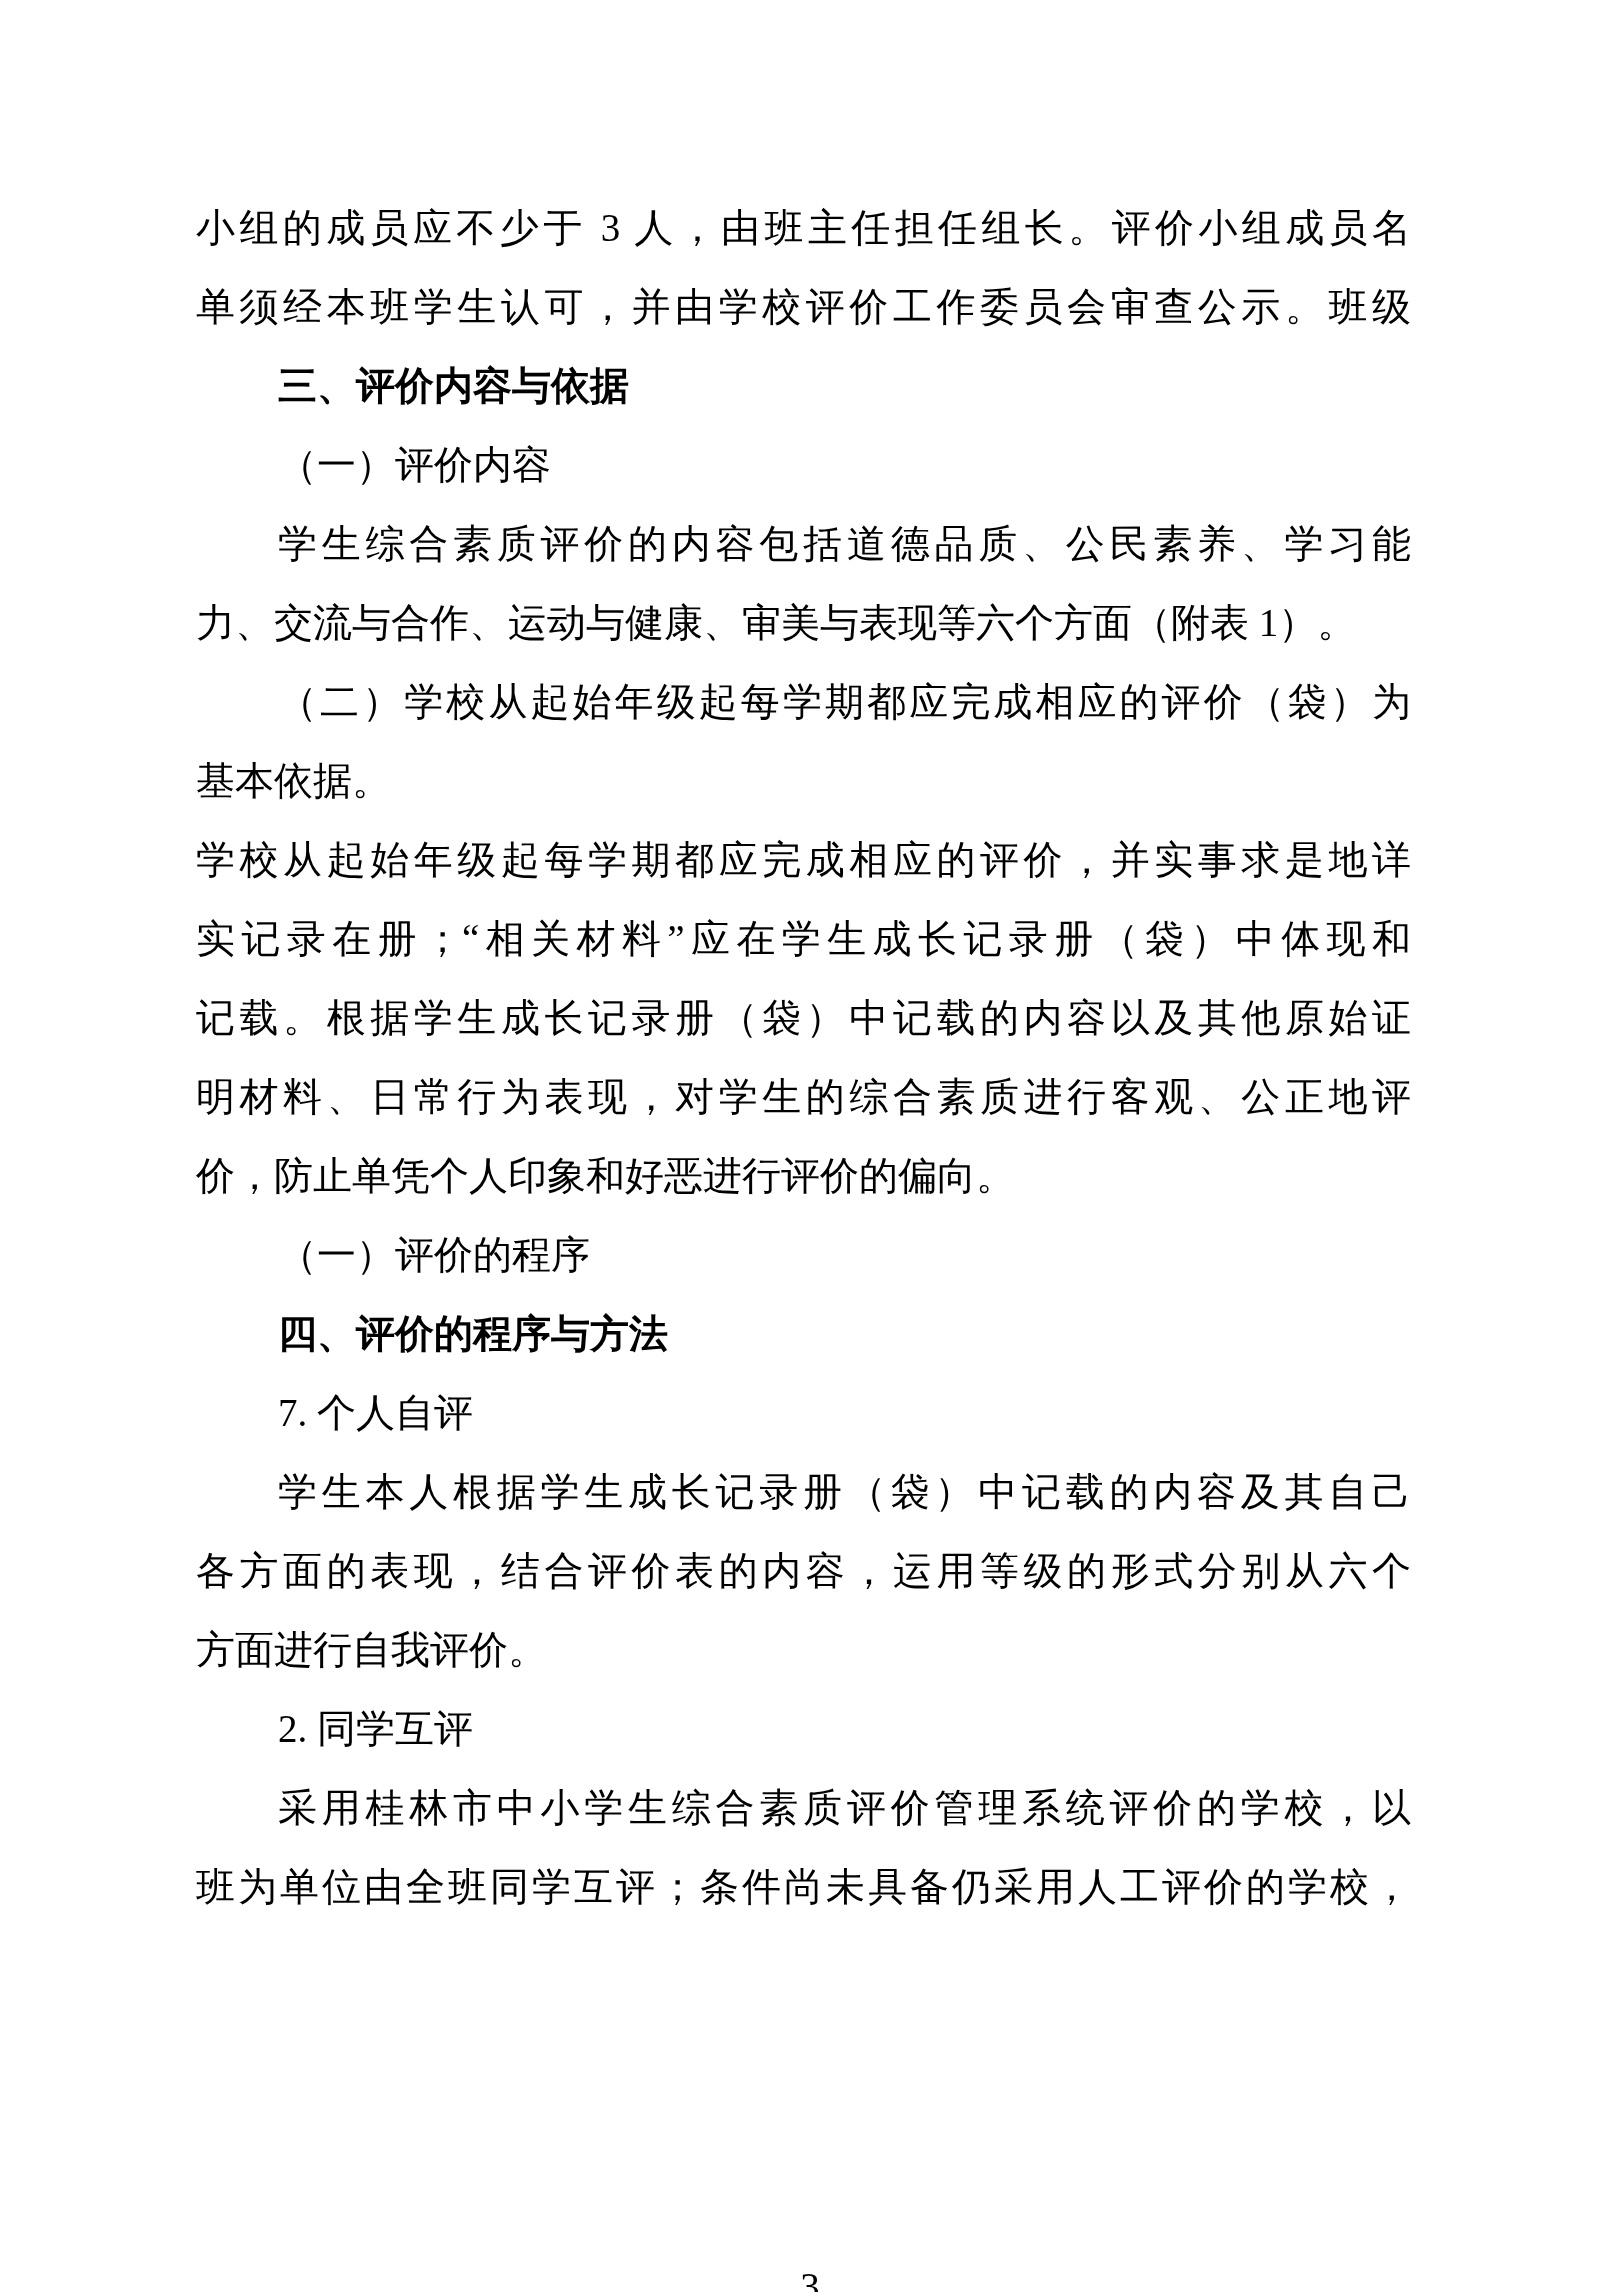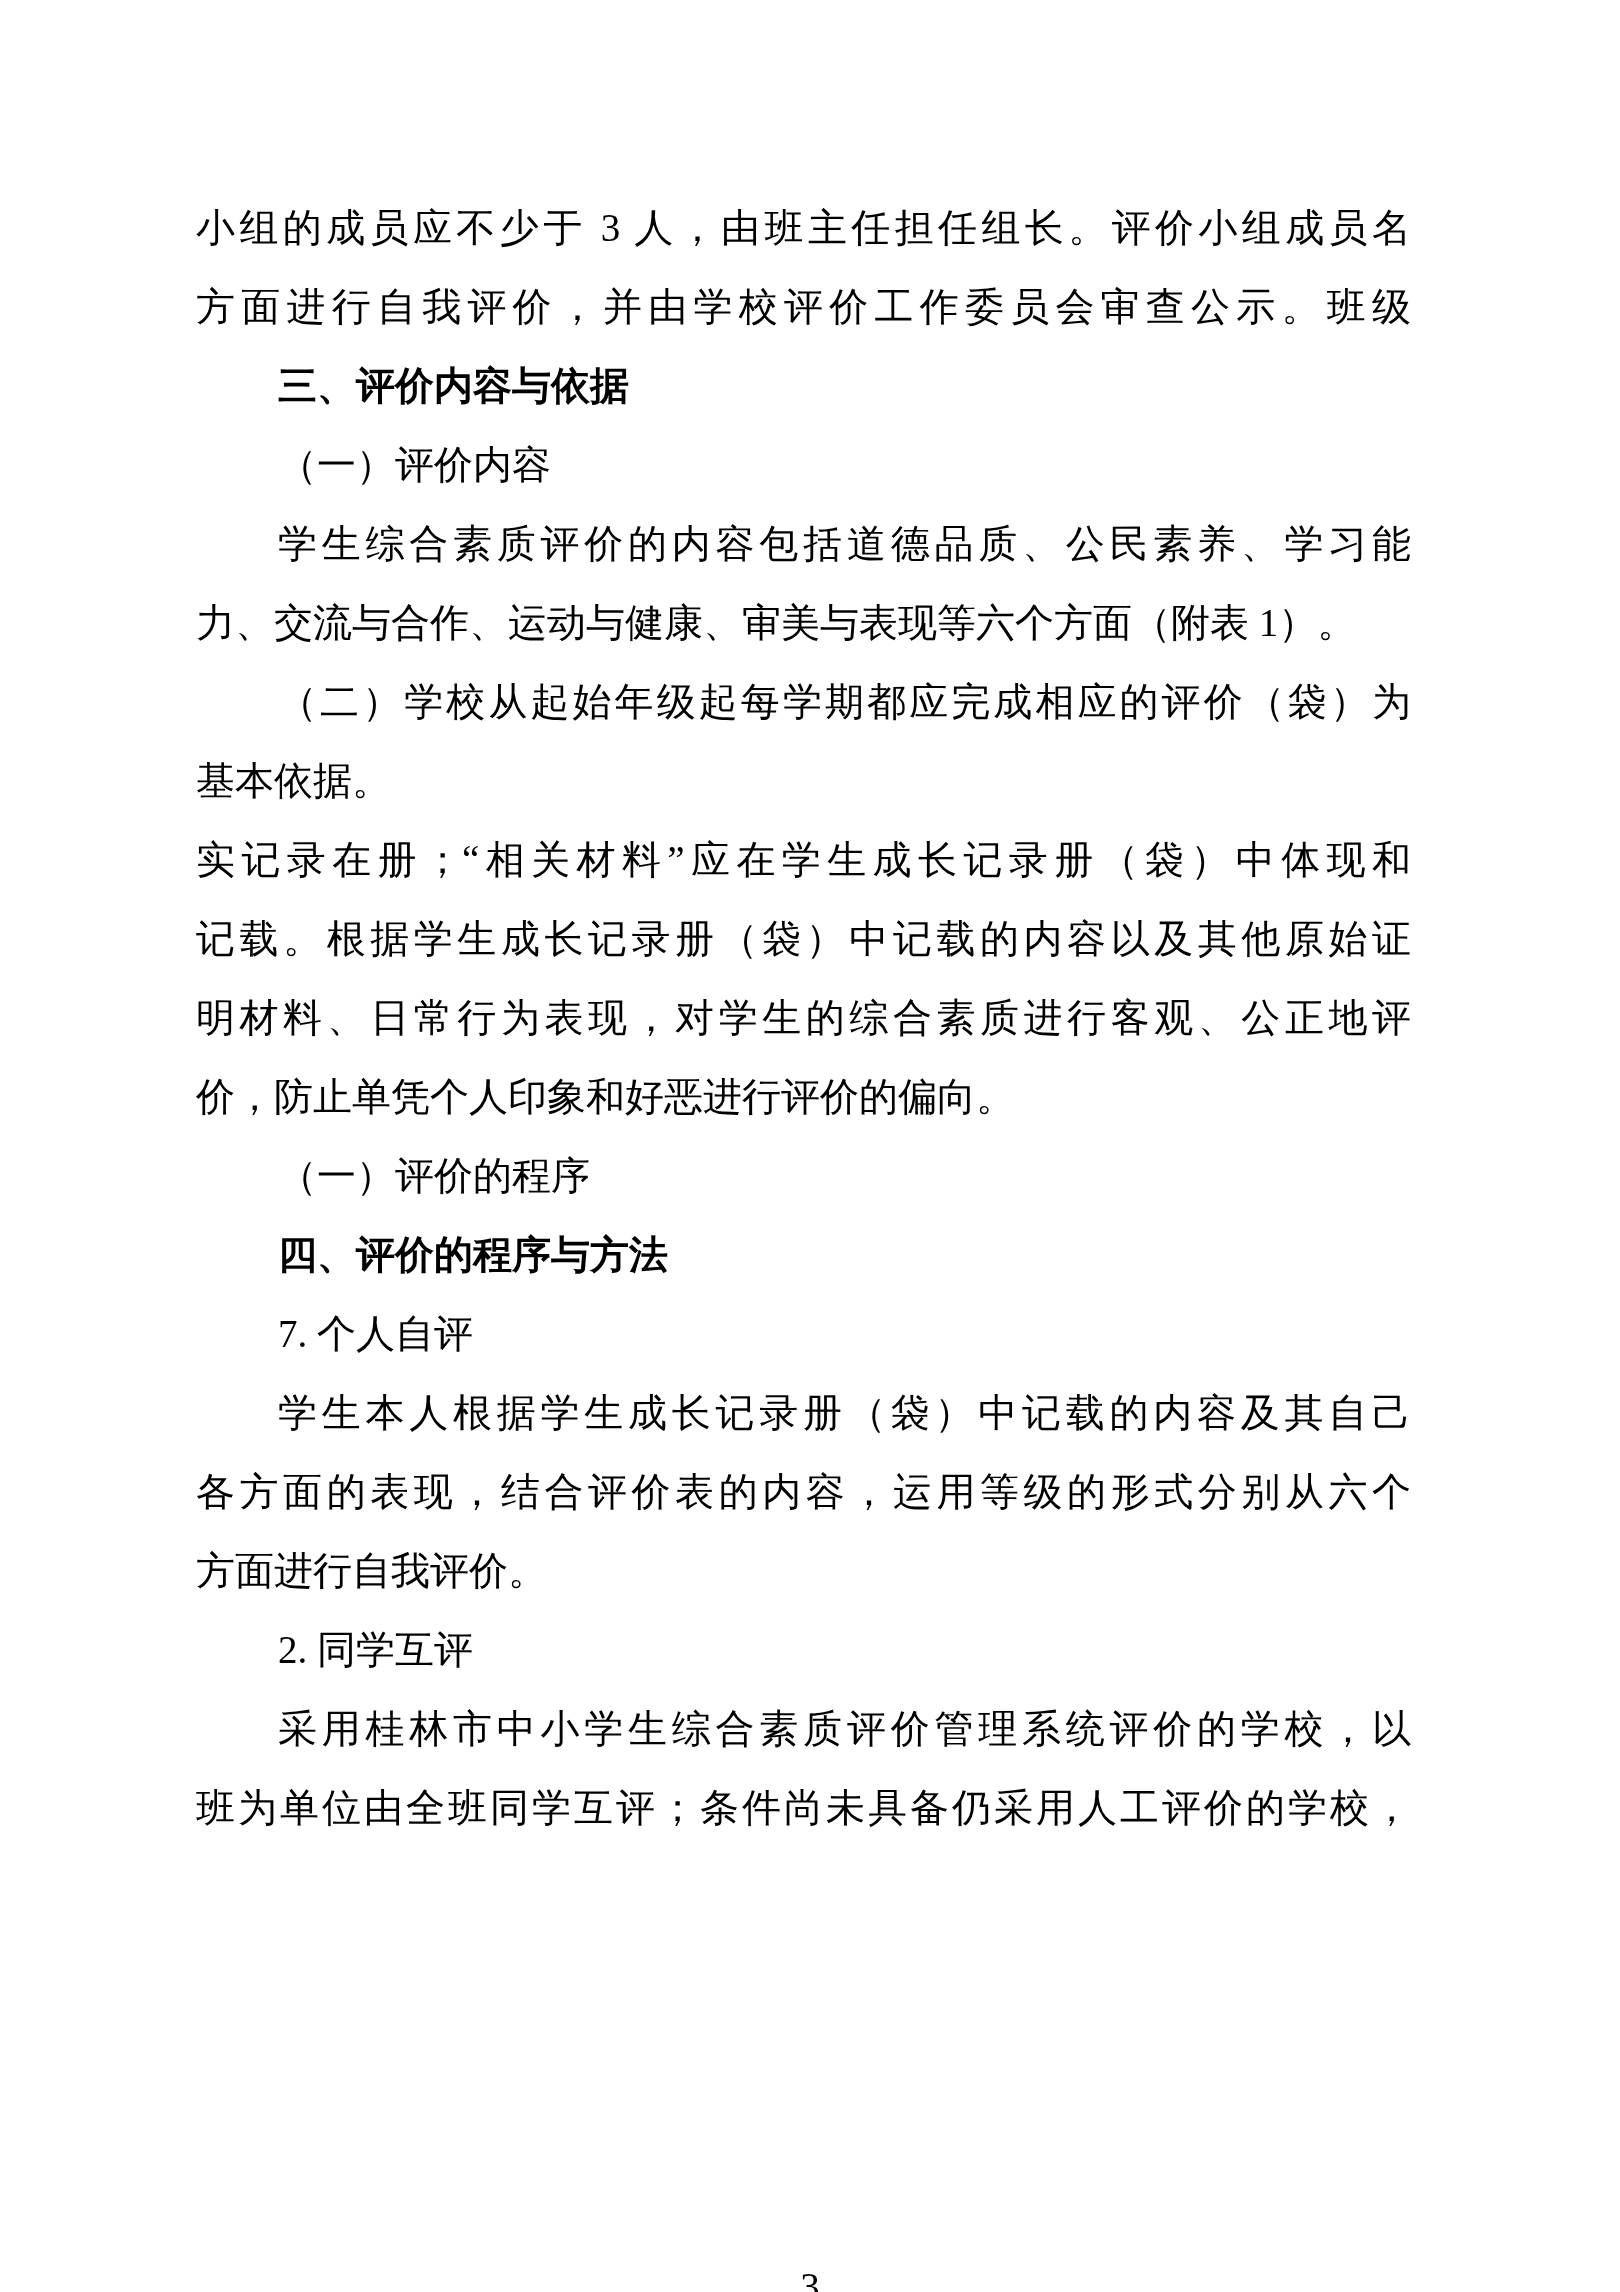--- a/index.html
+++ b/index.html
@@ -48,27 +48,28 @@
     line-height:1.1;
     color:#000000;
   }
 </style>
 </head>
 <body>
 
 <div class="page">
   <div class="doc">
       <div class="line fill">小组的成员应不少于 3 人，由班主任担任组长。评价小组成员名</div>
-      <div class="line fill">方面进行自我评价，并由学校评价工作委员会审查公示。班级</div>
+      <div class="line fill">单须经本班学生认可，并由学校评价工作委员会审查公示。班级</div>
       <div class="line heading indent">三、评价内容与依据</div>
       <div class="line indent">（一）评价内容</div>
       <div class="line indent fill">学生综合素质评价的内容包括道德品质、公民素养、学习能</div>
       <div class="line">力、交流与合作、运动与健康、审美与表现等六个方面（附表 1）。</div>
       <div class="line indent fill">（二）学校从起始年级起每学期都应完成相应的评价（袋）为</div>
       <div class="line">基本依据。</div>
+      <div class="line fill">学校从起始年级起每学期都应完成相应的评价，并实事求是地详</div>
       <div class="line fill">实记录在册；“相关材料”应在学生成长记录册（袋）中体现和</div>
       <div class="line fill">记载。根据学生成长记录册（袋）中记载的内容以及其他原始证</div>
       <div class="line fill">明材料、日常行为表现，对学生的综合素质进行客观、公正地评</div>
       <div class="line">价，防止单凭个人印象和好恶进行评价的偏向。</div>
       <div class="line indent">（一）评价的程序</div>
       <div class="line heading indent">四、评价的程序与方法</div>
       <div class="line indent">7. 个人自评</div>
       <div class="line indent fill">学生本人根据学生成长记录册（袋）中记载的内容及其自己</div>
       <div class="line fill">各方面的表现，结合评价表的内容，运用等级的形式分别从六个</div>
       <div class="line">方面进行自我评价。</div>

